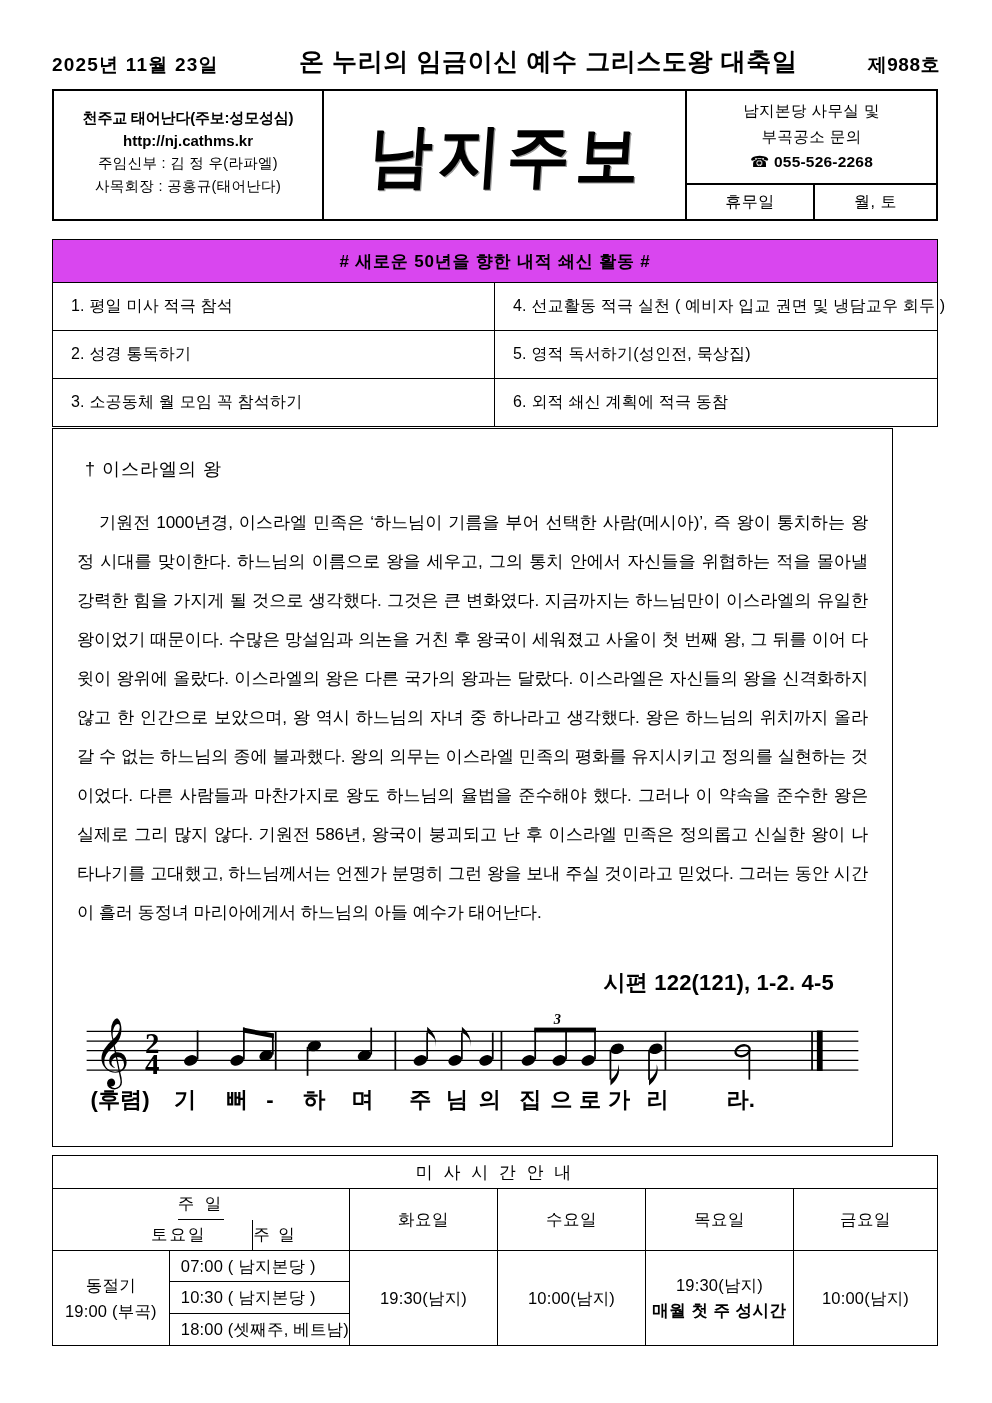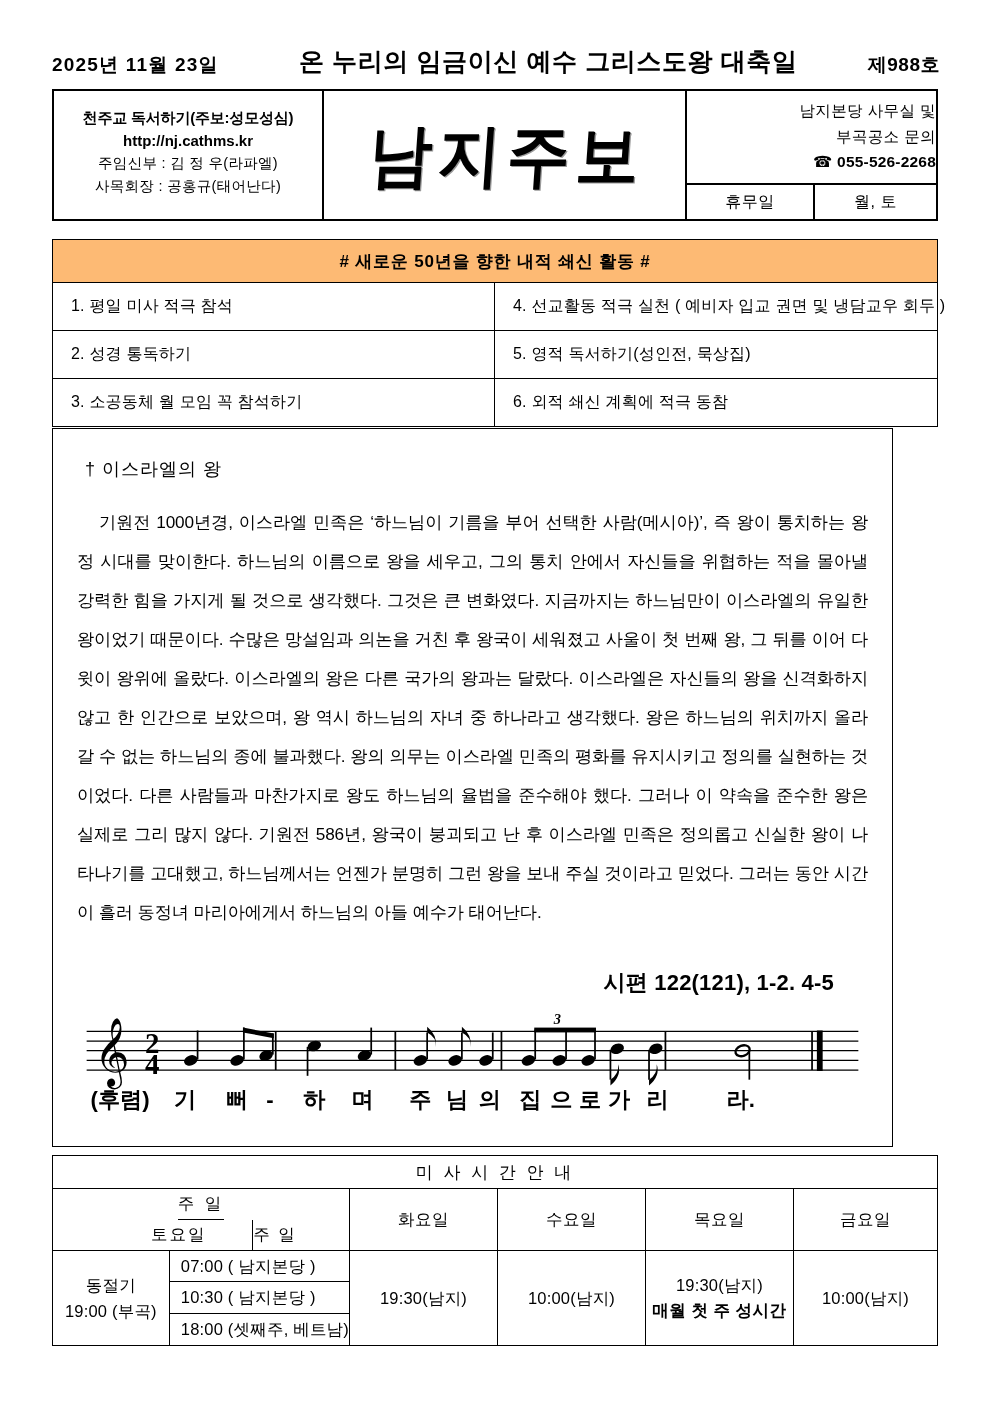--- a/index.html
+++ b/index.html
@@ -116,21 +116,21 @@
     width: 249px;
     box-sizing: border-box;
     display: flex;
     flex-direction: column;
   }
   .mh-right-top {
     flex: 1;
     border-bottom: 2px solid #000;
     display: flex;
     flex-direction: column;
-    align-items: flex-end;
+    align-items: center;
     justify-content: center;
     padding-bottom: 2px;
   }
   .mh-right-top .r1, .mh-right-top .r2 {
     font-size: 15.5px;
     letter-spacing: 0.4px;
     white-space: nowrap;
     margin-bottom: 5px;
   }
   .mh-right-top .r3 {
@@ -160,21 +160,21 @@
 
   
   .renewal {
     position: absolute;
     left: 52px; top: 239px;
     width: 886px;
     box-sizing: border-box;
     border: 1.5px solid #000;
   }
   .renewal-banner {
-    background: #fdba74;
+    background: #d946ef;
     height: 42px;
     border-bottom: 1.5px solid #000;
     display: flex;
     align-items: center;
     justify-content: center;
     font-size: 17px;
     font-weight: bold;
     letter-spacing: 0.8px;
   }
   .renewal-row {
@@ -359,21 +359,21 @@
 
   <div class="topline">
     <div class="topline-date">2025년 11월 23일</div>
     <div class="topline-title">온 누리의 임금이신 예수 그리스도왕 대축일</div>
     <div class="topline-issue">제988호</div>
   </div>
 
   <div class="masthead">
 
     <div class="mh-left">
-      <div class="l1">천주교 독서하기(주보:성모성심)</div>
+      <div class="l1">천주교 태어난다(주보:성모성심)</div>
       <div class="l2">http://nj.cathms.kr</div>
       <div class="l3">주임신부 : 김  정  우(라파엘)</div>
       <div class="l4">사목회장 : 공홍규(태어난다)</div>
     </div>
 
     <div class="mh-mid">
       <div class="logo-wordmark">남지주보</div>
     </div>
 
     <div class="mh-right">

